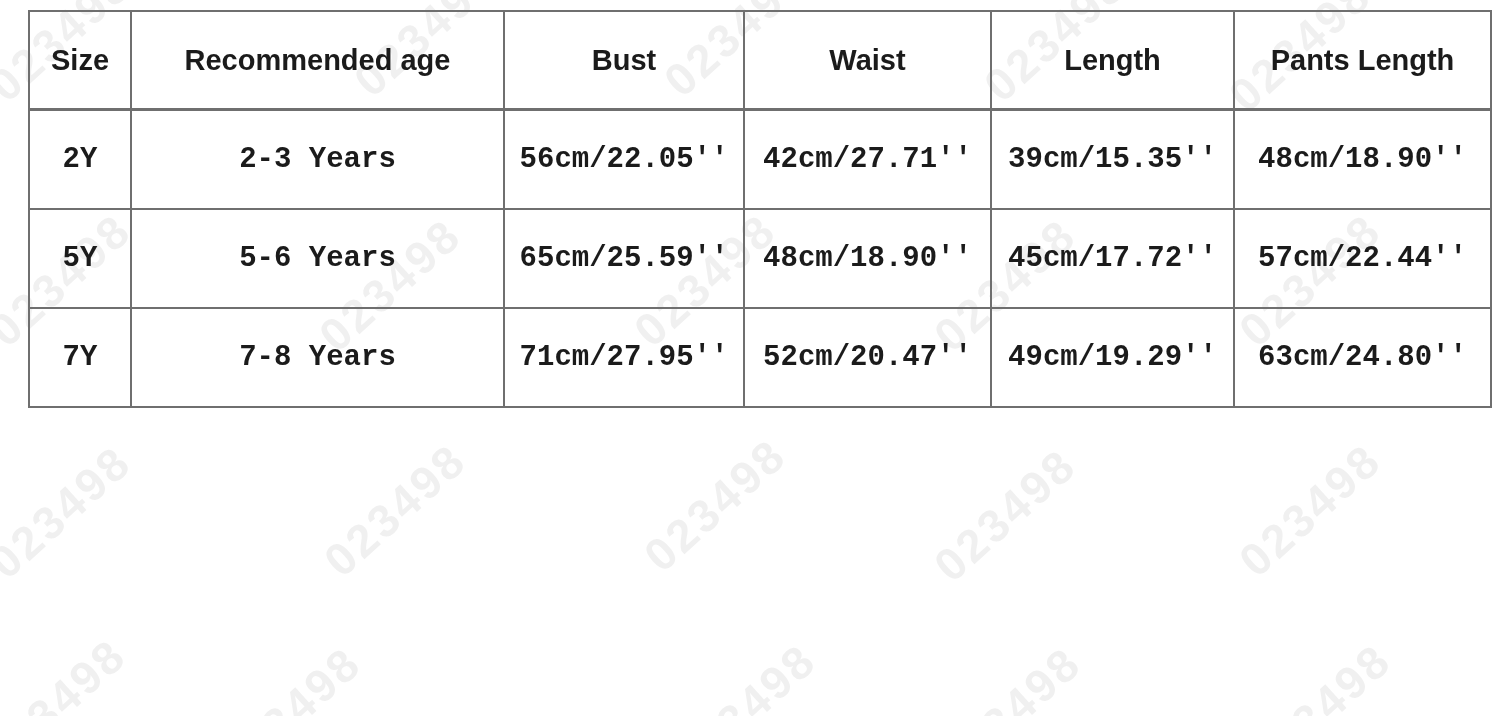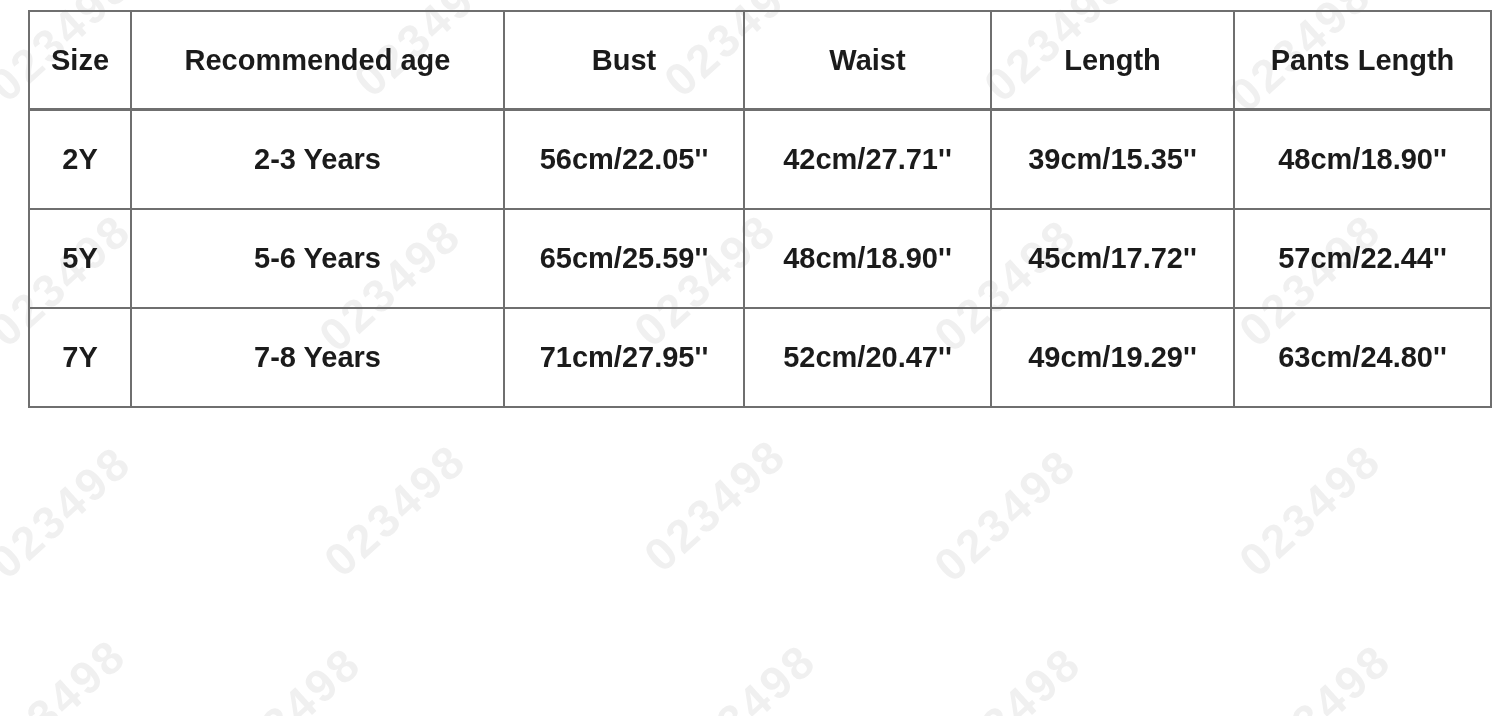--- a/index.html
+++ b/index.html
@@ -52,20 +52,21 @@
     padding: 12px;
     background: transparent;
     overflow: hidden;
   }
   table.size-chart thead th {
     height: 72px;
     border-bottom-width: 3px;
   }
   table.size-chart tbody td {
     height: 73px;
+    font-family: Liberation Mono, monospace;
   }
 </style>
 </head>
 <body>
 
 <div class="stage">
   <div class="watermark-layer">
       <span class="watermark" style="left: 60px; top: 35px;">023498</span>
       <span class="watermark" style="left: 425px; top: 30px;">023498</span>
       <span class="watermark" style="left: 735px; top: 30px;">023498</span>

